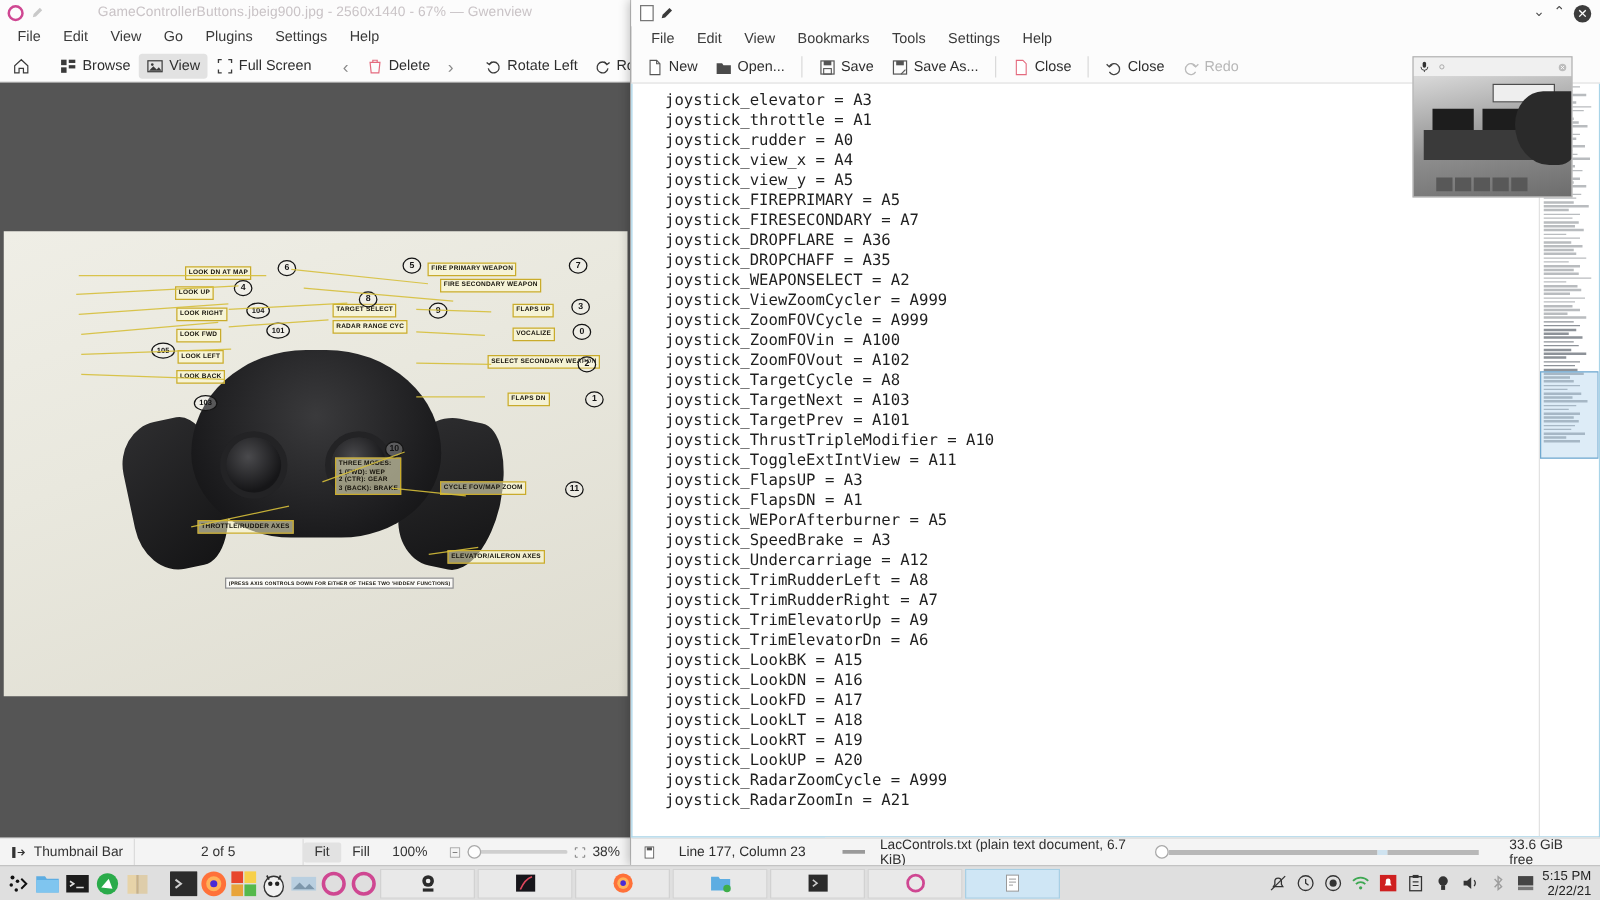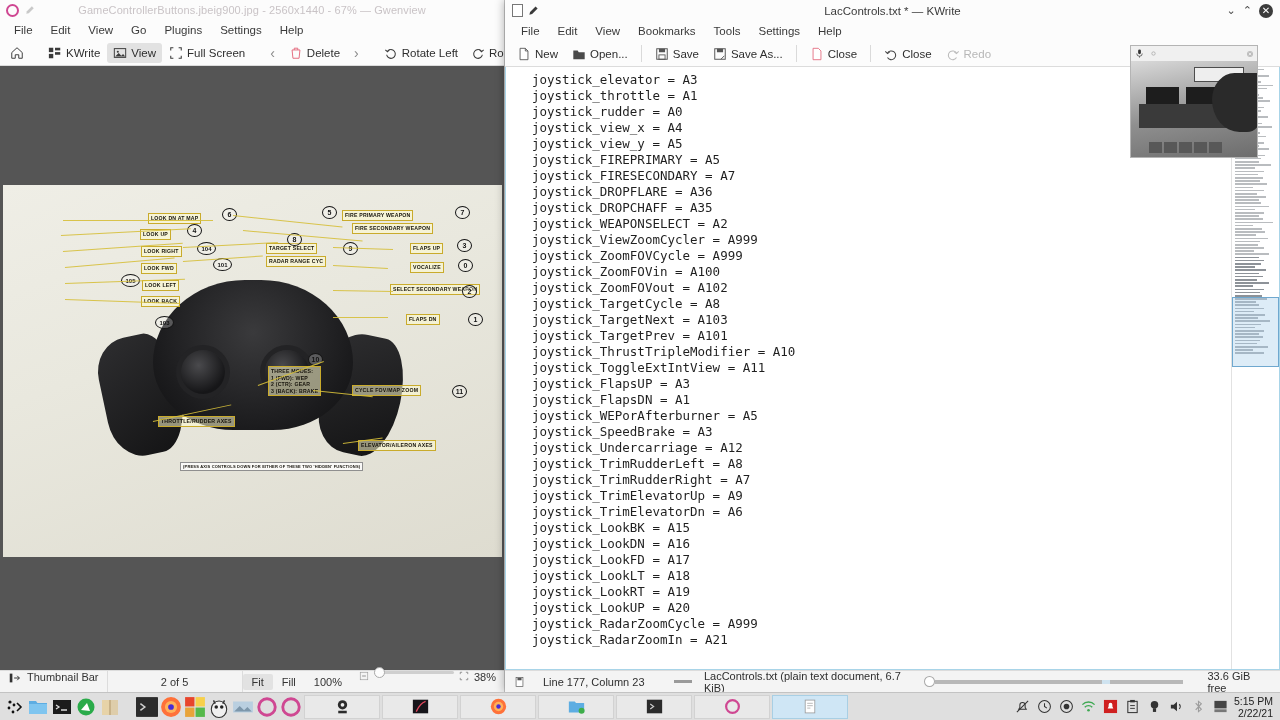--- a/index.html
+++ b/index.html
@@ -79,21 +79,21 @@
     border:1.4px solid #141414; border-radius:50%;
     width:15px; height:13px; display:flex; align-items:center; justify-content:center;
     background:rgba(255,255,255,.25);
   }
   .ldr { position:absolute; background:#d6bf3a; height:1.4px; transform-origin:0 50%; opacity:.9;}
 
   .gv-statusbar {
     height:22px; background:#f4f4f4; border-top:1px solid #dcdcdc;
     display:flex; align-items:center; font-size:11px; color:#333;
   }
-  .sb-cell { display:flex; gap:5px; padding:0 8px; height:100%;}
+  .sb-cell { display:flex; align-items:center; gap:5px; padding:0 8px; height:100%;}
   .sb-div { width:1px; height:100%; background:#dcdcdc; }
   .sb-grow { flex:1; display:flex; align-items:center; justify-content:center; }
   .zbtn { padding:2px 9px; font-size:11px; border-radius:2px; }
   .zbtn.sel { background:#e2e2e2; }
   .zslider { width:80px; height:3px; background:#cfcfcf; border-radius:2px; position:relative;}
   .zhandle { position:absolute; left:0; top:-4px; width:11px; height:11px;
      background:#fdfdfd; border:1px solid #a9a9a9; border-radius:50%; }
 
   
   .kwrite {
@@ -202,21 +202,21 @@
           </svg>
       </div>
       <div class="tb-sep"></div>
       <div class="tb-btn">
         <svg class="ico" viewBox="0 0 16 16">
           <rect x="1" y="2" width="5" height="5" fill="#3a3a3a"></rect>
             <rect x="8" y="2" width="6" height="3" fill="#3a3a3a"></rect>
           <rect x="8" y="7" width="6" height="3" fill="#3a3a3a"></rect>
             <rect x="1" y="9" width="5" height="5" fill="#3a3a3a"></rect>
           </svg>
-        <span>KWrite</span>
+        <span>Browse</span>
       </div>
       <div class="tb-btn active">
         <svg class="ico" viewBox="0 0 16 16">
           <rect x="1.5" y="3" width="13" height="10" fill="none" stroke="#3a3a3a" stroke-width="1.1"></rect>
           <circle cx="5.5" cy="6.5" r="1.2" fill="#3a3a3a"></circle>
             <path d="M2.5 12l4-4 3 3 2-2 2.5 3z" fill="#3a3a3a"></path>
           </svg>
         <span>View</span>
       </div>
       <div class="tb-btn">
@@ -349,21 +349,20 @@
     </div>
   </div>
 
   <div class="kwrite">
 
     <div class="kw-titlebar">
       <div class="kw-doc-ico"></div>
       <svg style="width:11px;height:11px;margin-left:5px;" viewBox="0 0 16 16">
         <path d="M2 14l1-4 8-8 3 3-8 8z" fill="#3a3a3a"></path>
         </svg>
-      <div class="kw-title-text">LacControls.txt * — KWrite</div>
       <div class="kw-wbtns">
         <span class="wb">⌄</span>
         <span class="wb">⌃</span>
         <span class="wb-close">✕</span>
       </div>
     </div>
 
     <div class="kw-menubar">
       <div class="menu-item">File</div>
       <div class="menu-item">Edit</div>

